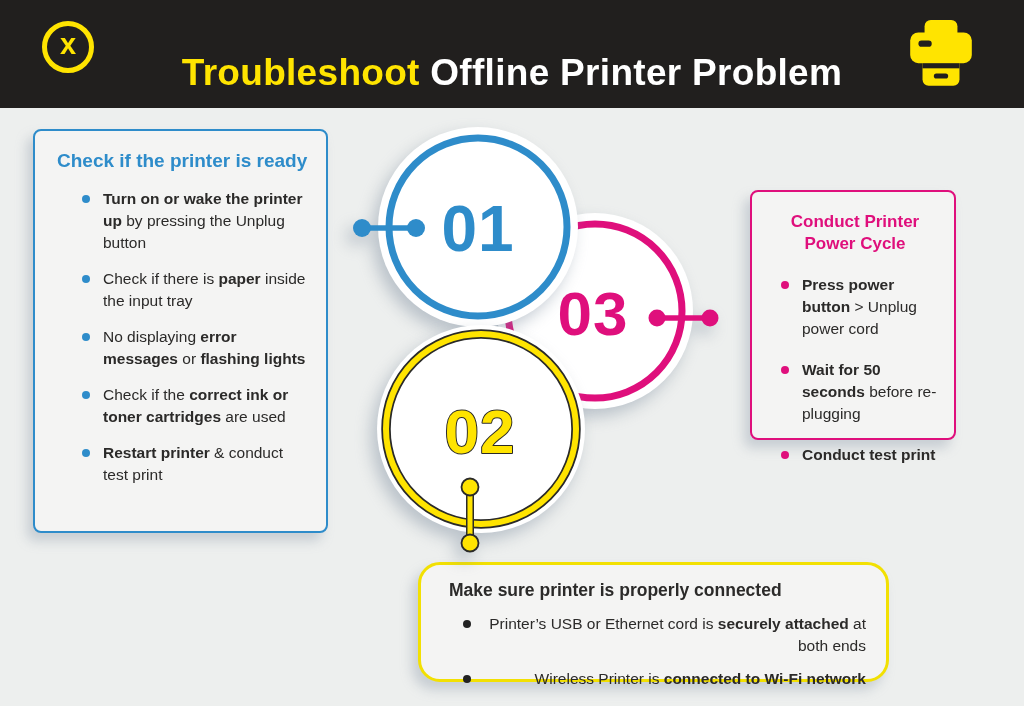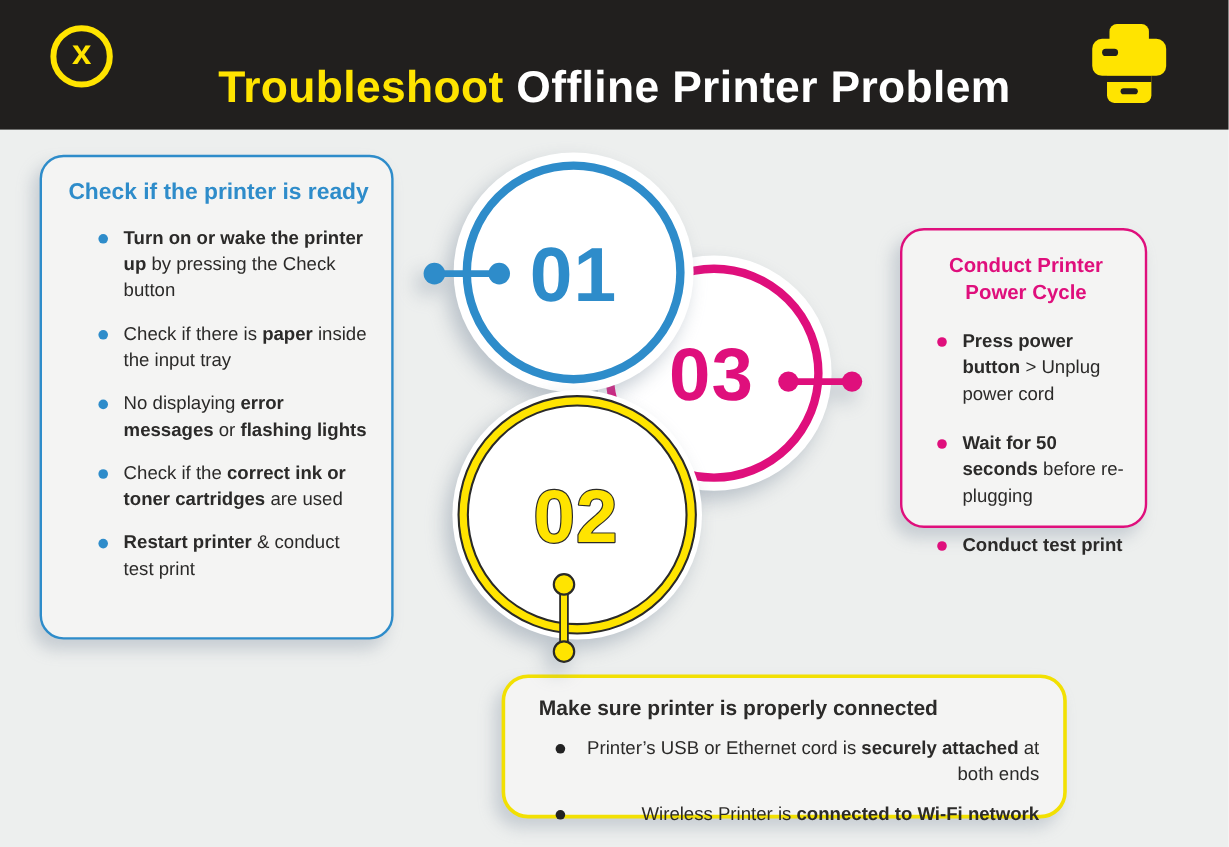--- a/index.html
+++ b/index.html
@@ -22,21 +22,21 @@
   .title {
     position:absolute; left:0; top:52px; width:100%; margin:0;
     text-align:center; font-size:37px; font-weight:bold; color:#ffffff; letter-spacing:.3px;
   }
   .title .hl { color:var(--yellow,#ffe400); }
   .printer-svg { position:absolute; left:908px; top:18px; }
 
   
   .panel {
     position:absolute; box-sizing:border-box;
-    background:var(--panel_bg,#f4f4f4); border-radius:20px;
+    background:var(--panel_bg,#f4f4f4); border-radius:8px;
     box-shadow:-6px 8px 12px rgba(145,158,172,.40);
   }
   .panel-title { margin:0; font-weight:bold; }
 
   .panel.blue { left:33px; top:129px; width:295px; height:404px; border:2.5px solid var(--blue,#2e8cca); padding:19px 14px 0 22px; }
   .panel.blue .panel-title { color:var(--blue,#2e8cca); font-size:19px; margin-bottom:16px; }
 
   .panel.pink { left:750px; top:190px; width:206px; height:250px; border:2.5px solid var(--magenta,#df0f7c); padding:19px 14px 0 18px; }
   .panel.pink .panel-title { color:var(--magenta,#df0f7c); font-size:17px; line-height:22px; text-align:center; margin-bottom:19px; }
 
@@ -76,21 +76,21 @@
       <rect x="14" y="31" width="36" height="35" rx="6" fill="var(--yellow,#ffe400)"></rect>
       <rect x="10" y="22" width="13" height="6" rx="3" fill="var(--header_bg,#211f1e)"></rect>
       <rect x="14" y="44" width="36" height="5" fill="var(--header_bg,#211f1e)"></rect>
       <rect x="25" y="54" width="14" height="5" rx="2.5" fill="var(--header_bg,#211f1e)"></rect>
     </svg>
   </header>
 
   <section class="panel blue">
     <h2 class="panel-title">Check if the printer is ready</h2>
     <ul class="bullets">
-        <li><b>Turn on or wake the printer up</b><span> by pressing the Check button</span></li>
+        <li><b>Turn on or wake the printer up</b><span> by pressing the Unplug button</span></li>
         <li><span>Check if there is </span><b>paper</b><span> inside the input tray</span></li>
         <li><span>No displaying </span><b>error messages</b><span> or </span><b>flashing lights</b></li>
         <li><span>Check if the </span><b>correct ink or toner cartridges</b><span> are used</span></li>
         <li><b>Restart printer</b><span> &amp; conduct test print</span></li>
       </ul>
   </section>
 
   <section class="panel pink">
     <h2 class="panel-title">Conduct Printer Power Cycle</h2>
     <ul class="bullets">

